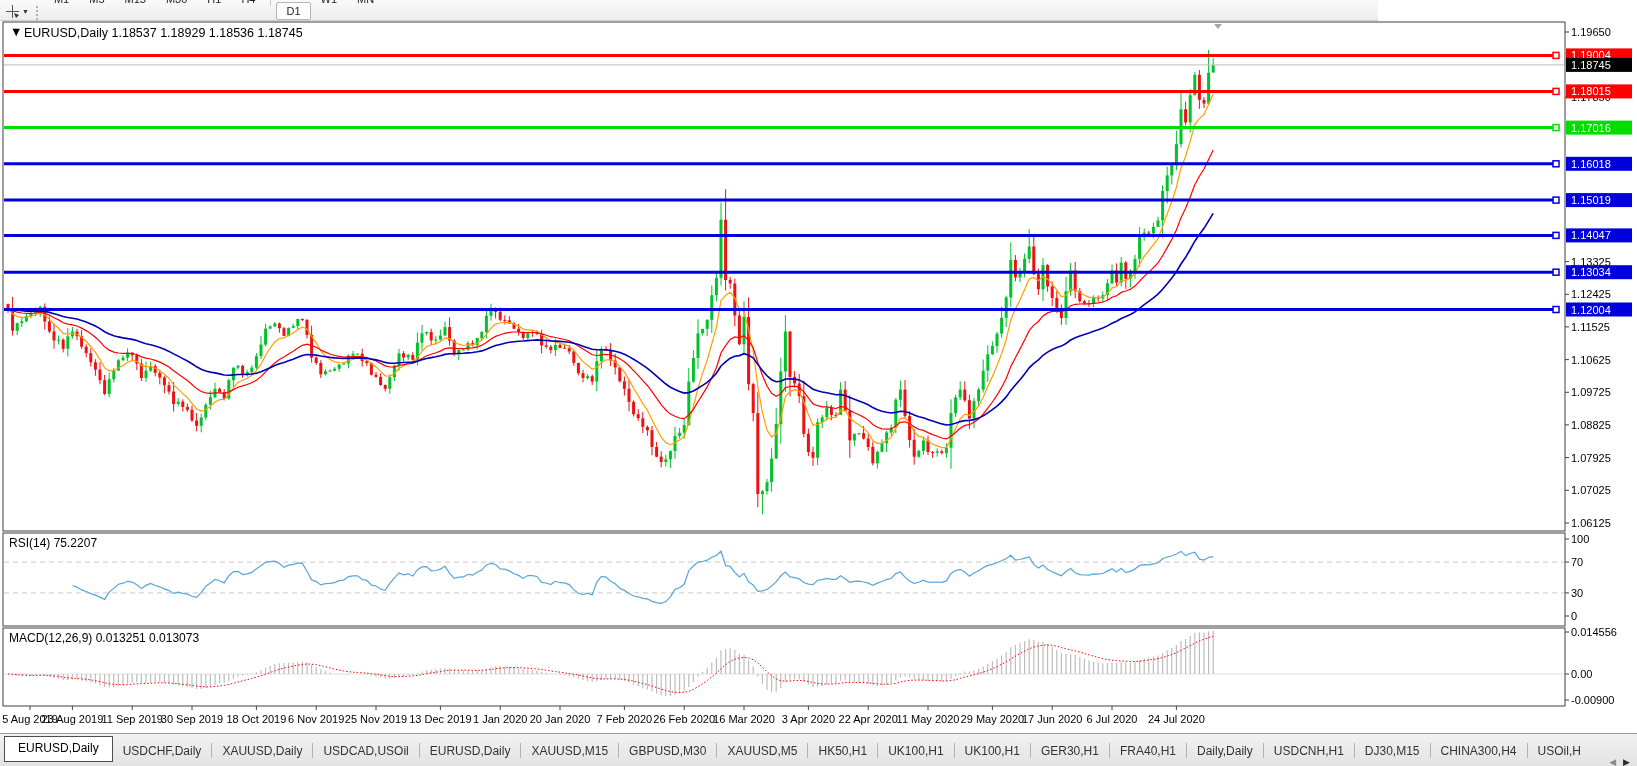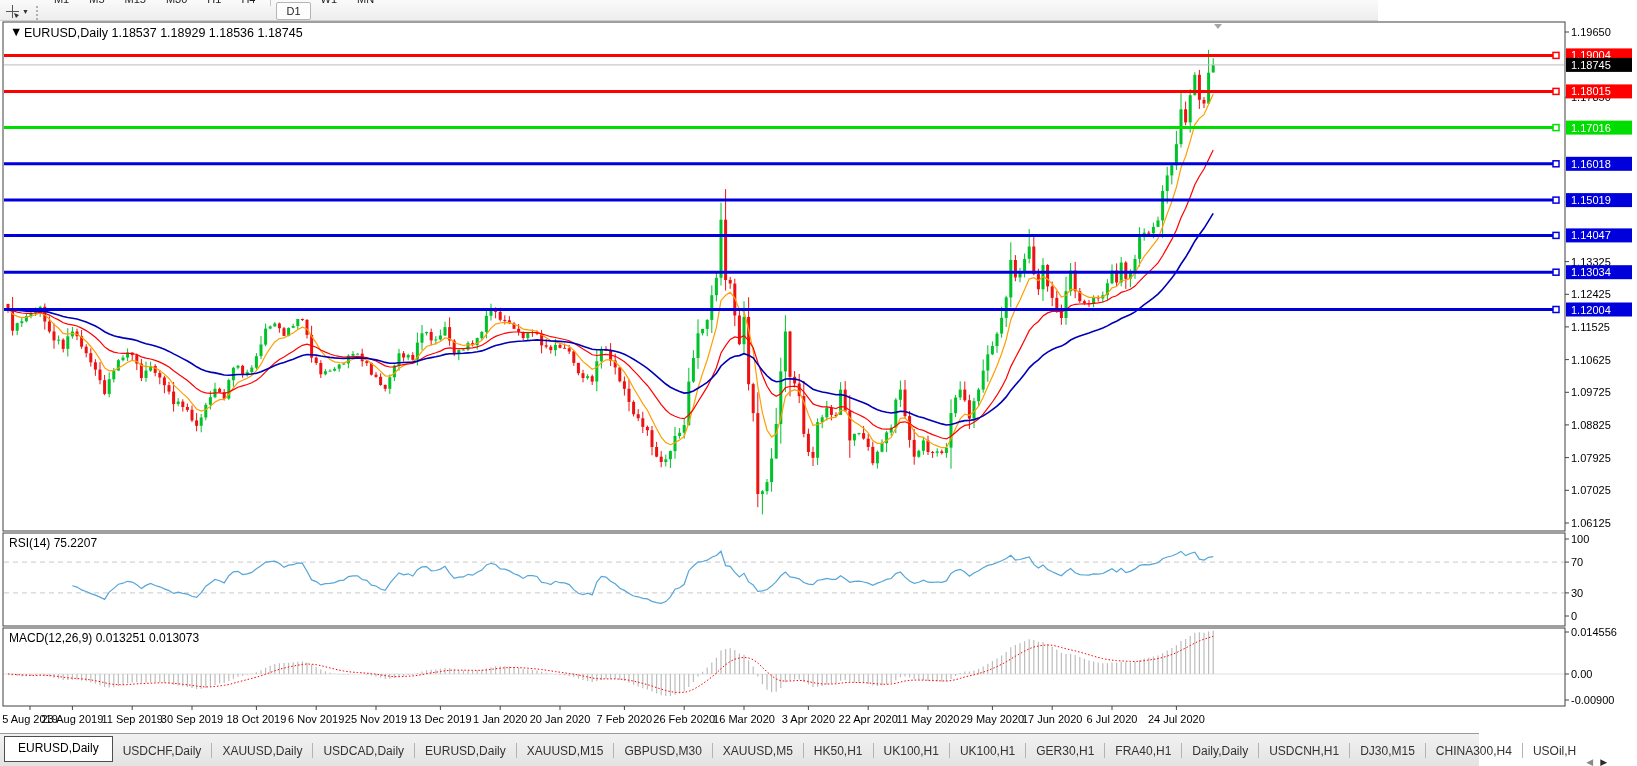--- a/index.html
+++ b/index.html
@@ -18,21 +18,21 @@
   .tf-btn.active{background:#fdfdfd;border-color:#b5b5b5;margin-top:24px;}
   
   #chart-svg{position:absolute;left:0;top:20px;}
   .panel{fill:#fff;stroke:#404040;stroke-width:1;}
   .axis-text{font-size:11px;fill:#000;}
   .badge-text{font-size:11px;fill:#fff;}
   .title-text{font-size:12.5px;fill:#000;}
   .ind-label{font-size:12px;fill:#000;}
   .date-text{font-size:11px;fill:#000;}
   
-  .tabbar{position:absolute;left:0;top:733px;width:1479px;height:33px;
+  .tabbar{position:absolute;left:0;top:733px;width:1637px;height:33px;
           background:linear-gradient(#f2f2f2,#e2e2e2);border-top:1px solid #9a9a9a;
           display:flex;align-items:flex-end;}
   .tabs{display:flex;align-items:center;height:100%;padding-left:4px;}
   .tab{font-size:12px;color:#333;padding:0 10px;height:24px;line-height:24px;white-space:nowrap;cursor:default;}
   .tab.active{background:#fff;border:1px solid #4e4e4e;color:#000;height:24px;line-height:22px;
               margin-top:-4px;padding:0 13px;}
   .tab-sep{width:1px;height:15px;background:#b3b3b3;}
   .tab-arrows{margin-left:auto;display:flex;gap:7px;padding-right:7px;font-size:9px;}
   .tab-arrow-l{color:#8a8a8a;cursor:default;}
   .tab-arrow-r{color:#2b2b2b;cursor:default;}
@@ -1562,21 +1562,21 @@
   <text class="ind-label" x="9" y="622">MACD(12,26,9) 0.013251 0.013073</text>
 </svg>
 
 <div class="tabbar">
   <div class="tabs" id="tabs">
       <div class="tab active">EURUSD,Daily</div>
       <div class="tab">USDCHF,Daily</div>
       <div class="tab-sep"></div>
       <div class="tab">XAUUSD,Daily</div>
       <div class="tab-sep"></div>
-      <div class="tab">USDCAD,Daily</div>
+      <div class="tab">USDCAD,USOil</div>
       <div class="tab-sep"></div>
       <div class="tab">EURUSD,Daily</div>
       <div class="tab-sep"></div>
       <div class="tab">XAUUSD,M15</div>
       <div class="tab-sep"></div>
       <div class="tab">GBPUSD,M30</div>
       <div class="tab-sep"></div>
       <div class="tab">XAUUSD,M5</div>
       <div class="tab-sep"></div>
       <div class="tab">HK50,H1</div>

